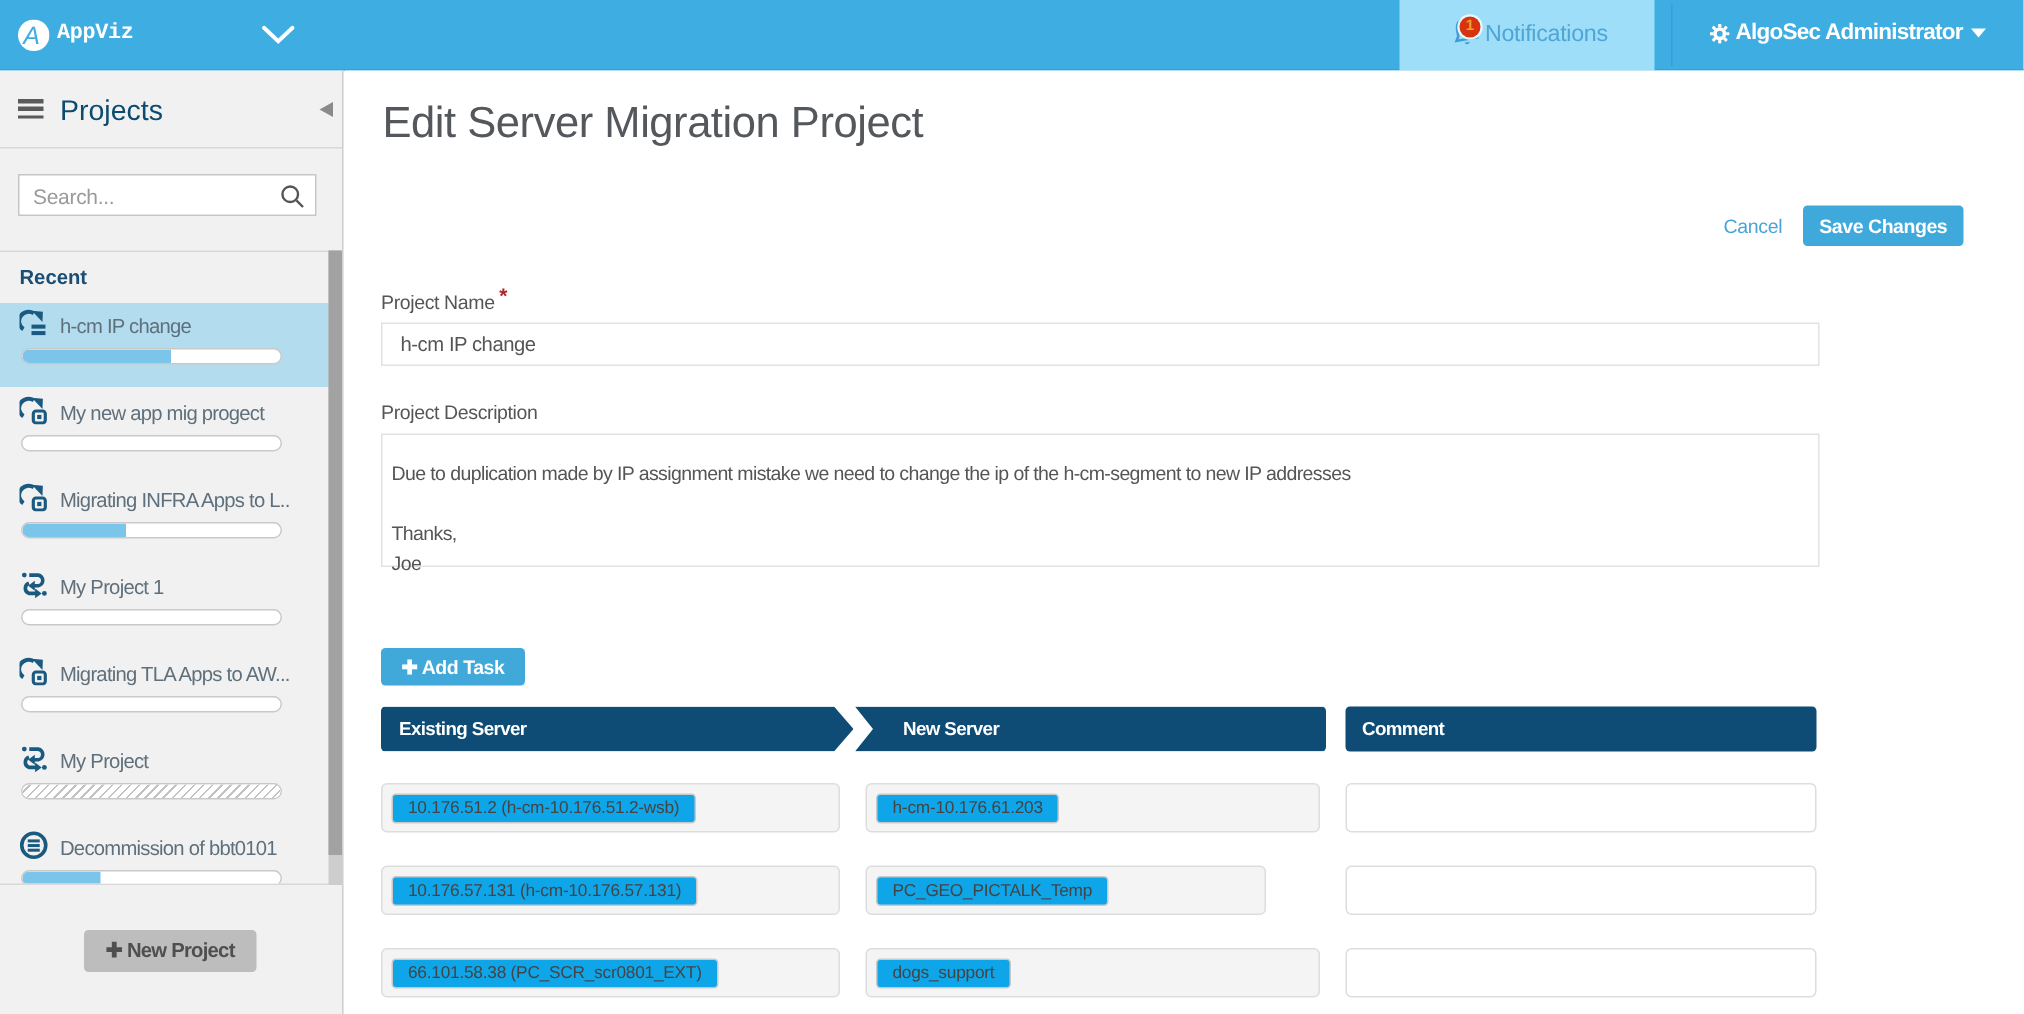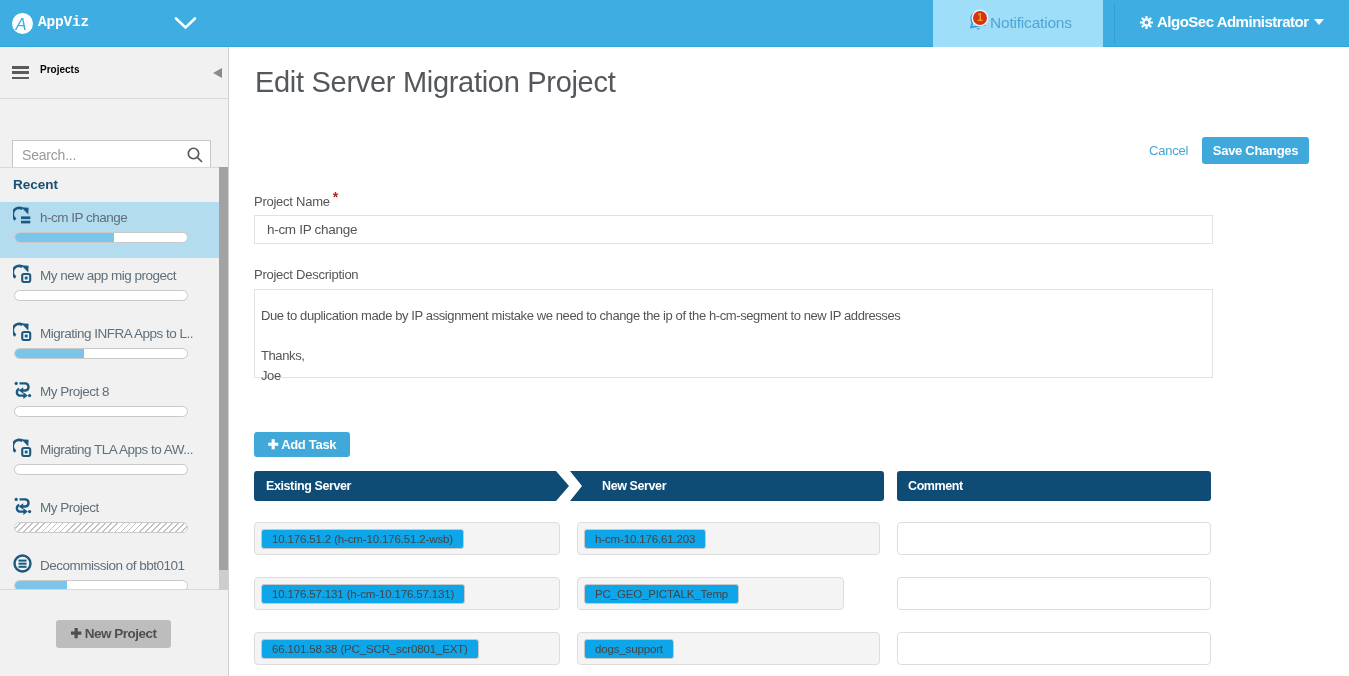--- a/index.html
+++ b/index.html
@@ -13,23 +13,23 @@
 #notifbell { position:absolute; left:33px; top:10px; }
 #notiftext { position:absolute; left:57px; top:14px; font-size:15.5px; letter-spacing:-0.2px; color:#4fa5d5; }
 #topsep { position:absolute; left:1114px; top:3px; width:1px; height:41px; background:#34a0d6; }
 #gearwrap { position:absolute; left:1140px; top:16px; }
 #admin { position:absolute; left:1157px; top:13px; color:#fff; font-size:15px; font-weight:bold; letter-spacing:-0.5px; }
 #admintri { position:absolute; left:1314px; top:19px; width:0; height:0; border-left:5px solid transparent; border-right:5px solid transparent; border-top:6px solid #fff; }
 #sidebar { position:absolute; left:0; top:47px; width:229px; height:629px; background:#f1f1f1; border-right:1px solid #cfcfcf; }
 #sidehead { position:absolute; left:0; top:0; width:228px; height:52px; border-bottom:1px solid #d8d8d8; }
 #burger { position:absolute; left:12px; top:19px; width:17px; height:14px; }
 #burger div { height:2.6px; background:#5a5a5a; margin-bottom:2.8px; }
-#sideheadtxt { position:absolute; left:40px; top:17px; font-size:10px; color:#000000;font-weight:bold; }
+#sideheadtxt { position:absolute; left:40px; top:17px; font-size:19px; color:#0c4a6e; }
 #sidetri { position:absolute; left:213px; top:21px; width:0; height:0; border-top:5.5px solid transparent; border-bottom:5.5px solid transparent; border-right:9px solid #8a8a8a; }
-#searchbox { position:absolute; left:12px; top:69px; width:199px; height:28px; background:#fff; border:1px solid #c6c6c6;margin-top:24px; }
+#searchbox { position:absolute; left:12px; top:69px; width:199px; height:28px; background:#fff; border:1px solid #c6c6c6; }
 #searchph { position:absolute; left:9px; top:6px; font-size:14px; letter-spacing:-0.2px; color:#9a9a9a; }
 #searchicon { position:absolute; right:6px; top:5px; }
 #sidelist { position:absolute; left:0; top:120px; width:228px; height:423px; border-bottom:1px solid #d8d8d8; overflow:hidden; }
 .recent { position:absolute; left:13px; top:10px; font-size:13.5px; font-weight:bold; color:#1b4e74; }
 .item { position:absolute; left:0; width:228px; height:56px; }
 .item.sel { background:#b3dcee; }
 .item .icon { position:absolute; left:13px; top:4px; }
 .item .txt { position:absolute; left:40px; top:8px; width:153px; font-size:13.5px; letter-spacing:-0.5px; color:#5f707c; white-space:nowrap; overflow:hidden; }
 .item .bar { position:absolute; left:14px; top:30px; width:174px; height:11px; background:#fff; border:1px solid #c9c9c9; border-radius:6px; overflow:hidden; }
 .item .fill { position:absolute; left:0; top:0; bottom:0; background:#7cc5ea; }
@@ -156,21 +156,21 @@
       </div>
       <div class="item" style="top:209px">
         <div class="icon"><svg width="19" height="19" viewBox="0 0 19 19">
             <circle cx="3.2" cy="3.4" r="1.6" fill="#1b5a80"></circle>
             <path d="M6.5 3.4 L12.5 3.4 A3.6 3.6 0 0 1 12.5 10.5 L9 10.5" fill="none" stroke="#1b5a80" stroke-width="2.4"></path>
             <path d="M10.2 7.2 L5.8 10.5 L10.2 13.8 Z" fill="#1b5a80"></path>
             <path d="M6.3 8.8 A3.6 3.6 0 0 0 6.3 15.6 L11.5 15.6" fill="none" stroke="#1b5a80" stroke-width="2.4"></path>
             <path d="M10.4 12.3 L14.8 15.6 L10.4 18.9 Z" fill="#1b5a80"></path>
             <circle cx="16.6" cy="15.6" r="1.6" fill="#1b5a80"></circle>
           </svg></div>
-        <div class="txt">My Project 8</div>
+        <div class="txt">My Project 1</div>
         <div class="bar"></div>
       </div>
       <div class="item" style="top:267px">
         <div class="icon"><svg width="19" height="19" viewBox="0 0 19 19">
             <path d="M2.6 13.5 A6.3 6.3 0 0 1 9.5 2.9" fill="none" stroke="#1b5a80" stroke-width="2.7"></path>
             <path d="M8.2 1.2 L15.6 1.8 L15.3 8.6 Z" fill="#1b5a80"></path>
             <rect x="9.2" y="10" width="8" height="8" rx="1.8" fill="none" stroke="#1b5a80" stroke-width="2.1"></rect>
             <rect x="11.8" y="12.6" width="2.8" height="2.8" fill="#1b5a80"></rect>
           </svg></div>
         <div class="txt">Migrating TLA Apps to AW...</div>

